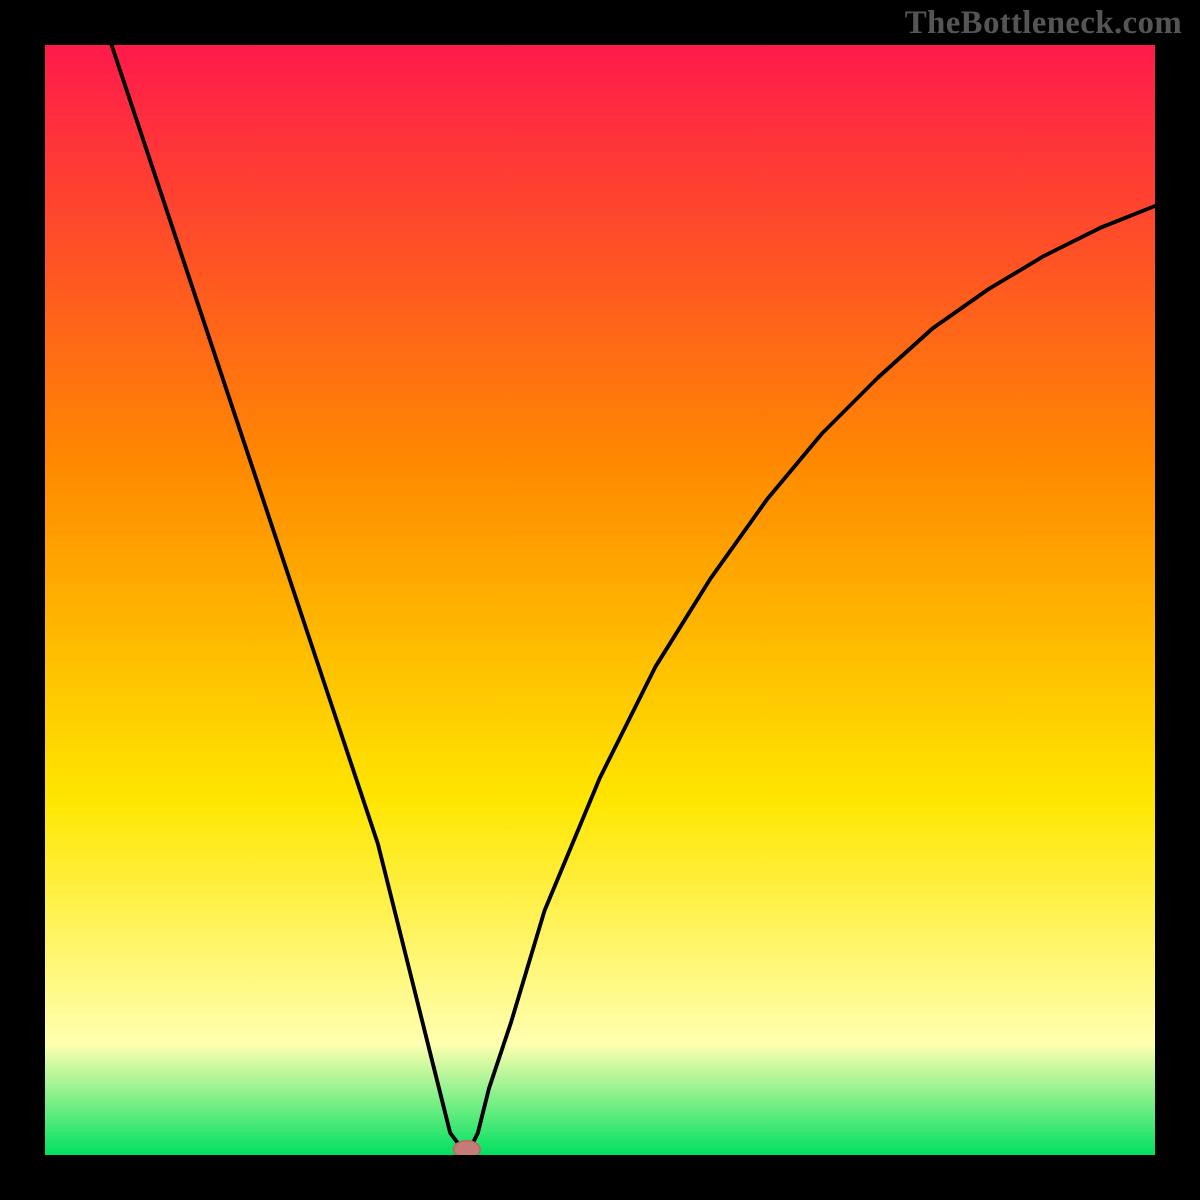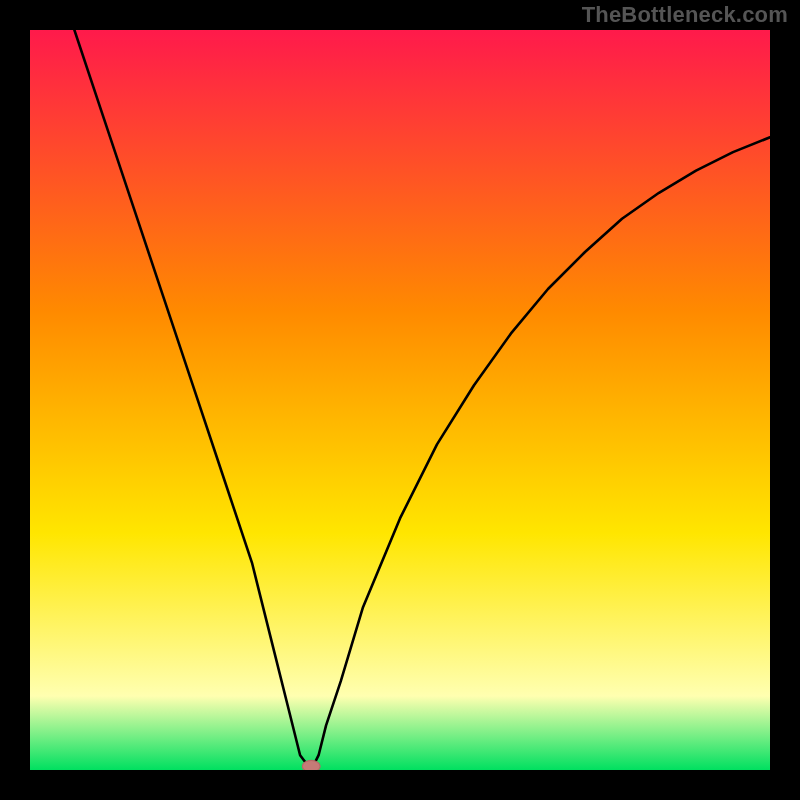--- a/index.html
+++ b/index.html
@@ -19,20 +19,21 @@
   }
   .watermark {
     position: absolute;
     top: 2px;
     right: 12px;
     color: #555;
     font-size: 22px;
     font-weight: 600;
     letter-spacing: 0.2px;
     user-select: none;
+    font-family: Liberation Serif, serif;
   }
   .plot-wrap {
     position: absolute;
     top: 30px;
     left: 30px;
     width: 740px;
     height: 740px;
   }
   svg { display: block; }
 </style>

